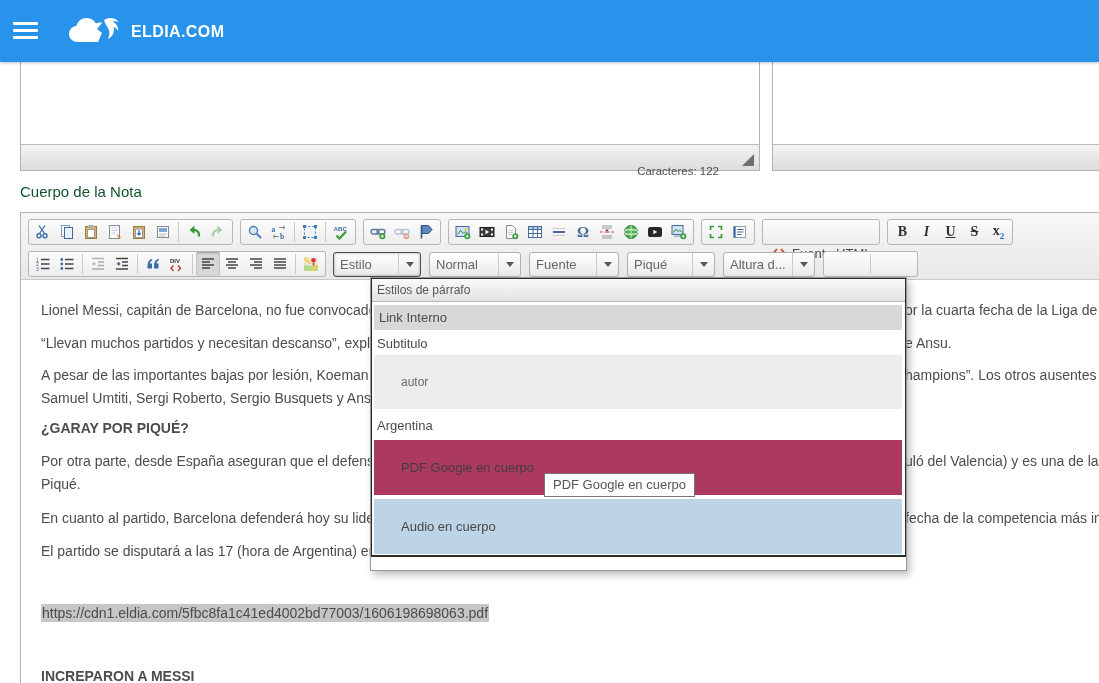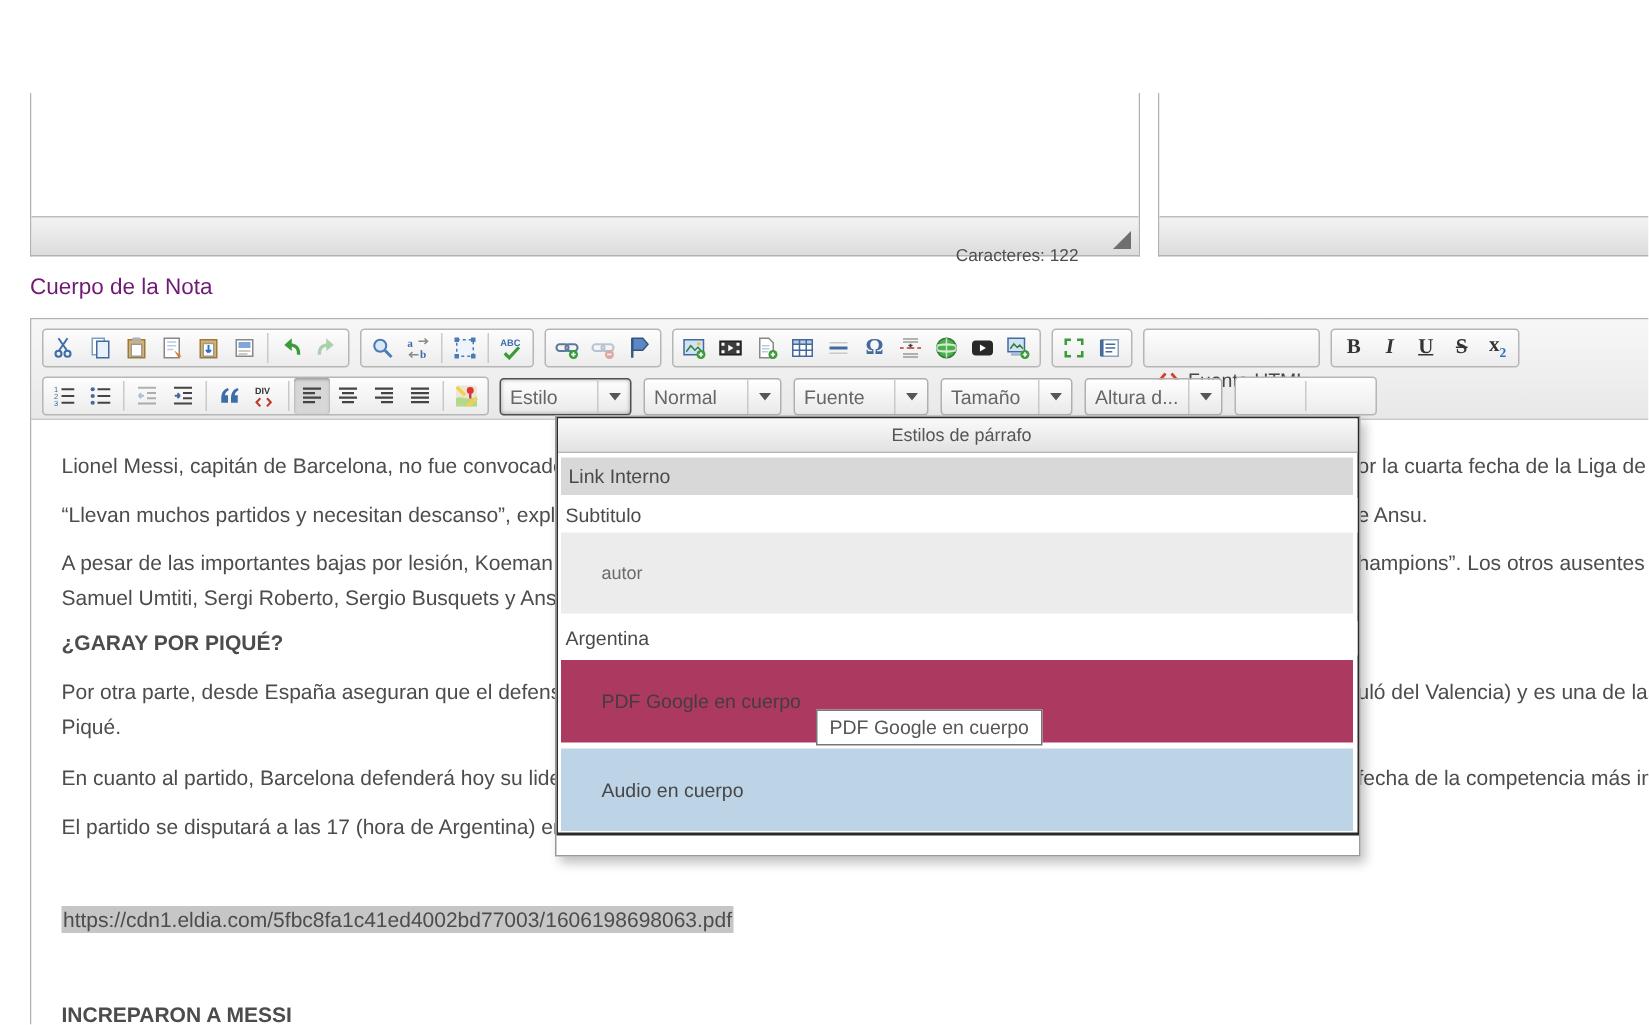--- a/index.html
+++ b/index.html
@@ -18,21 +18,21 @@
   .mini-panel{position:absolute;top:62px;background:#fff;border:1px solid #b2b2b2;border-top:none;}
   .mini-left{left:20px;width:738px;height:108px;}
   .mini-right{left:772px;width:340px;height:108px;border-right:none;}
   .mini-body{position:absolute;left:0;right:0;top:0;bottom:25px;background:#fff;}
   .mini-status{position:absolute;left:0;right:0;bottom:0;height:25px;
                background:linear-gradient(#f3f3f3,#dcdcdc);border-top:1px solid #bcbcbc;}
   .char-count{position:absolute;right:40px;top:20px;font-size:11.5px;color:#4e4e4e;}
   .grip{position:absolute;right:5px;bottom:4px;width:0;height:0;
         border-left:12px solid transparent;border-bottom:12px solid #6f6f6f;cursor:se-resize;}
 
-  .section-label{position:absolute;left:20px;top:183px;font-size:15px;color:#701a75;}
+  .section-label{position:absolute;left:20px;top:183px;font-size:15px;color:#14532d;}
 
   
   .editor{position:absolute;left:20px;top:212px;width:1090px;height:520px;
           border:1px solid #b2b2b2;background:#fff;}
   .toolbar{position:absolute;left:0;right:0;top:0;height:67px;
            background:linear-gradient(#f7f7f7,#e8e8e8);border-bottom:1px solid #c7c7c7;
            padding:3px 0 0 7px;box-sizing:border-box;}
   .tb-row{display:flex;align-items:center;height:32px;white-space:nowrap;}
   .tb-group{display:inline-flex;align-items:center;border:1px solid #b6b6b6;border-radius:3px;
             background:linear-gradient(#fdfdfd,#ececec);padding:1px 2px;margin-right:7px;height:26px;
@@ -67,21 +67,21 @@
   .line .rfrag{position:absolute;left:864px;top:0;}
   .line.bold{font-weight:bold;}
   .line .hl{background:#c6c6c6;padding:1px 1px;}
 
   
   .style-panel{position:absolute;left:370px;top:277px;width:537px;z-index:50;
                background:#fff;border:1px solid #9a9a9a;box-shadow:3px 4px 7px rgba(0,0,0,.25);
                padding-bottom:13px;box-sizing:border-box;}
   .sp-inner{border:1px solid #2a2a2a;border-bottom-width:2px;background:#fff;}
   .sp-header{height:22px;line-height:22px;padding-left:5px;font-size:12px;color:#555;
-             background:linear-gradient(#fafafa,#e2e2e2);border-bottom:1px solid #b6b6b6;text-align:center;}
+             background:linear-gradient(#fafafa,#e2e2e2);border-bottom:1px solid #b6b6b6;}
   .sp-list{list-style:none;margin:0;padding:1px 0 0 0;}
   .sp-item{cursor:pointer;}
   .sp-item.link-interno{height:25px;line-height:25px;margin:2px 3px 2px 2px;padding-left:5px;
                         background:#d8d8d8;font-size:13px;color:#4a4a4a;}
   .sp-item.autor{height:54px;line-height:54px;margin:0 3px 5px 2px;padding-left:27px;
                  background:#ececec;font-size:12px;color:#6b6b6b;}
   .sp-item.plain{height:23px;line-height:23px;padding-left:5px;font-size:13px;color:#4a4a4a;background:#fff;}
   .sp-item.pdf{height:55px;line-height:55px;margin:3px 3px 4px 2px;padding-left:27px;
                font-size:13px;color:#463b41;}
   .sp-item.audio{height:55px;line-height:55px;margin:3px 3px 1px 2px;padding-left:27px;
@@ -89,20 +89,34 @@
 
   .tooltip{position:absolute;left:544px;top:473px;height:22px;line-height:22px;z-index:60;
            background:#fff;border:1px solid #767676;color:#555;font-size:13px;
            padding:0 8px;white-space:nowrap;}
 </style>
 </head>
 <body>
 
 <div class="stage">
 
+  <div class="appbar">
+    <div class="hamburger">
+        <i></i>
+        <i></i>
+        <i></i>
+      </div>
+    <div class="logo">
+      <svg width="62" height="44" viewBox="0 0 62 44">
+        <path fill="#fff" d="M14 32c-5 0-9-3.4-9-8 0-4.2 3.2-7.4 7.3-7.9C13.4 11.5 17.6 8 22.6 8c4 0 7.5 2.2 9.3 5.5 1.2-.6 2.6-1 4-1 .8 0 1.6.1 2.3.3L33 19l5 4-4 9H14z"></path>
+        <path fill="#fff" d="M40 10c4.8-3.4 11.4-2.5 15 2.1-1.6-.9-4.5-1.1-6.3-.3 3.6 1.6 5.9 5.3 5.5 9.3-.9-1.9-2.7-3.4-4.7-3.9 1.4 4.8-1.1 10-5.8 11.8 1.9-2.8 2.3-6.6.9-9.7-1.3-3-3.2-4.4-4.6-9.3z"></path>
+      </svg>
+    </div>
+    <div class="app-title">ELDIA.COM</div>
+  </div>
 
   <div class="mini-panel mini-left">
     <div class="mini-body"></div>
     <div class="mini-status">
       <span class="char-count">Caracteres: 122</span>
       <span class="grip"></span>
     </div>
   </div>
   <div class="mini-panel mini-right">
     <div class="mini-body"></div>
@@ -519,21 +533,21 @@
               <span class="c-arrow"></span>
             </span>
           </div>
           <div class="combo" style="width: 90px;">
             <span class="c-label">Fuente</span>
             <span class="c-arrow-wrap">
               <span class="c-arrow"></span>
             </span>
           </div>
           <div class="combo" style="width: 88px;">
-            <span class="c-label">Tamaño</span>
+            <span class="c-label">Piqué</span>
             <span class="c-arrow-wrap">
               <span class="c-arrow"></span>
             </span>
           </div>
           <div class="combo" style="width: 92px;">
             <span class="c-label">Altura d...</span>
             <span class="c-arrow-wrap">
               <span class="c-arrow"></span>
             </span>
           </div>

